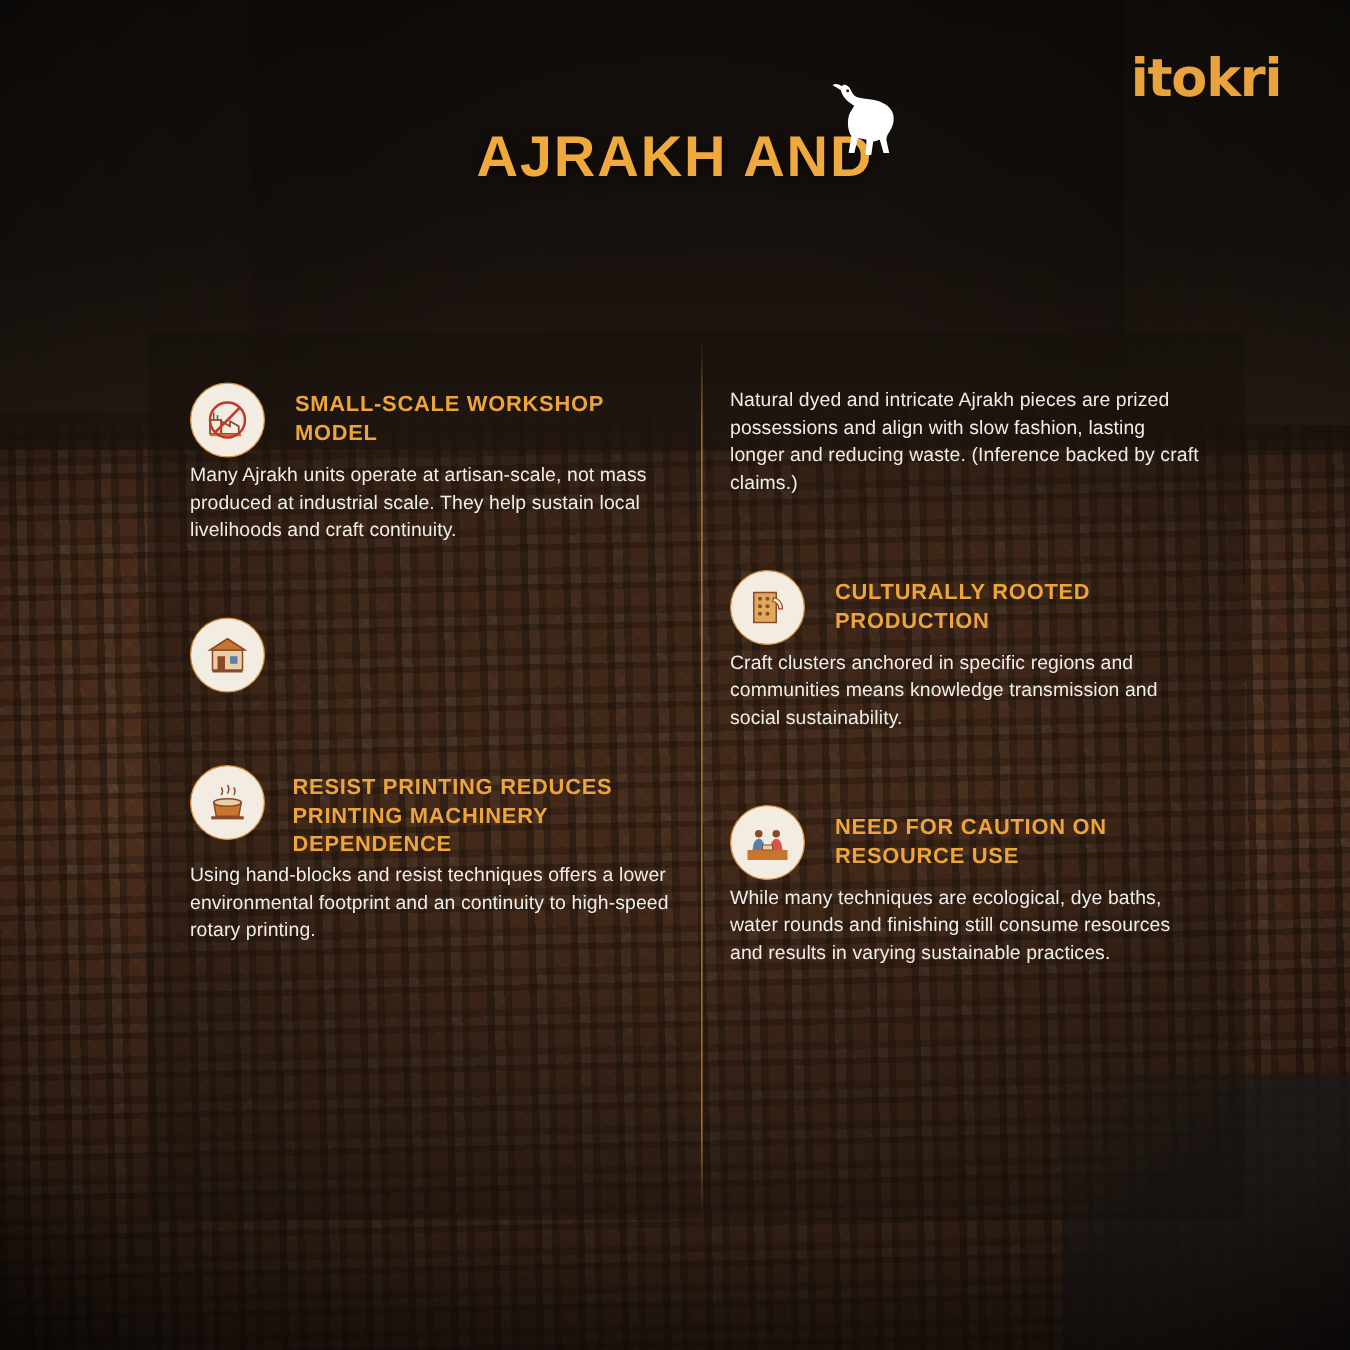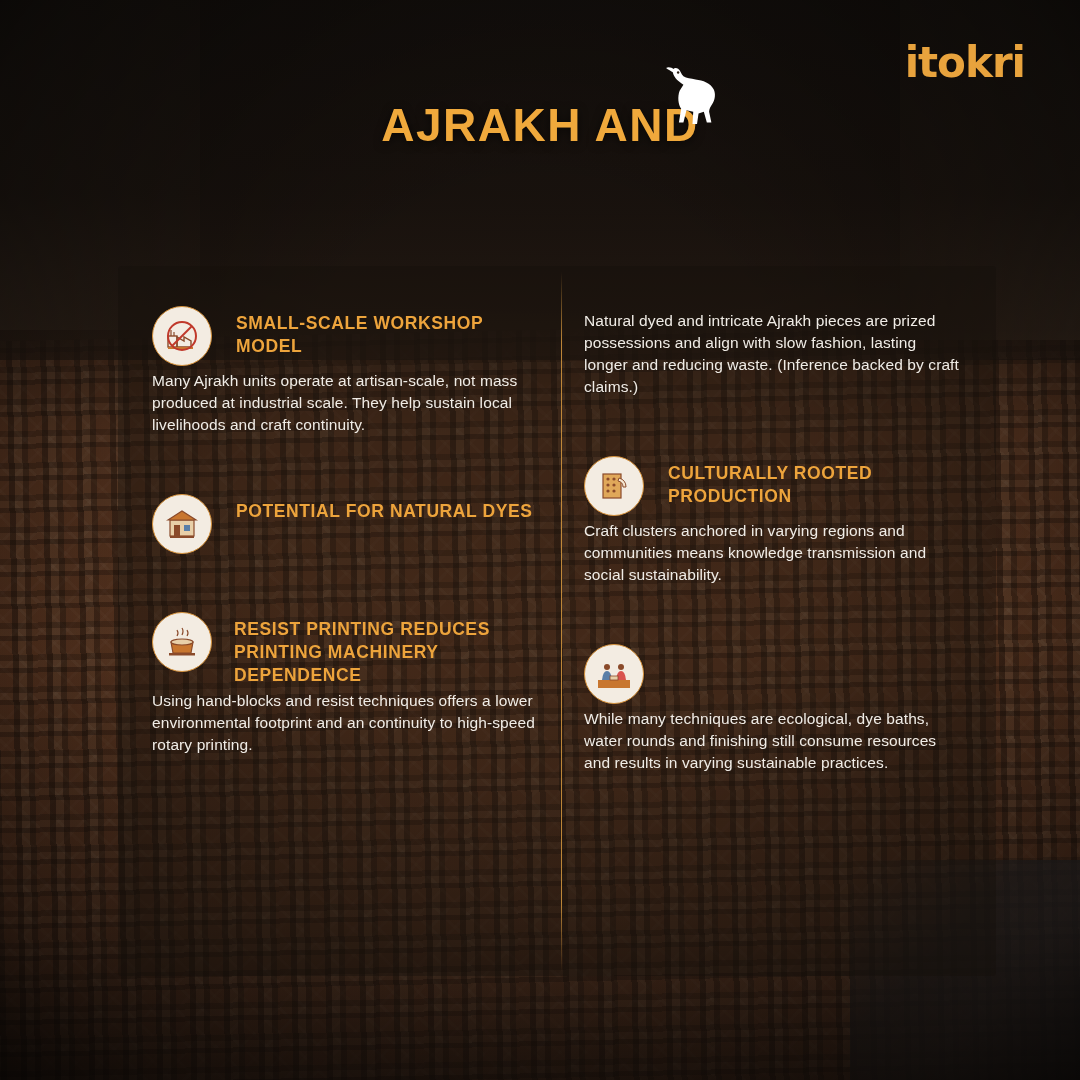--- a/index.html
+++ b/index.html
@@ -252,21 +252,20 @@
         <div class="item-head">
           <div class="icon-circle">
             <svg viewBox="0 0 40 40" width="40" height="40">
               <rect x="8" y="16" width="24" height="16" fill="#e8cfa8" stroke="#8a4a2a" stroke-width="1.2"></rect>
               <path d="M6 16 L20 7 L34 16 Z" fill="#c8762f" stroke="#8a4a2a" stroke-width="1.2"></path>
               <rect x="12" y="21" width="6" height="11" fill="#8a4a2a"></rect>
               <rect x="22" y="21" width="6" height="6" fill="#5a7fa8"></rect>
               <rect x="8" y="32" width="24" height="2" fill="#8a4a2a"></rect>
             </svg>
           </div>
-          <div class="item-title">POTENTIAL FOR NATURAL DYES</div>
         </div>
       </div>
 
       <div class="item">
         <div class="icon-circle" style="position:absolute;left:0;top:0;">
           <svg viewBox="0 0 40 40" width="40" height="40">
             <path d="M9 20 H31 L29 31 H11 Z" fill="#c8762f" stroke="#8a4a2a" stroke-width="1.2"></path>
             <ellipse cx="20" cy="20" rx="11" ry="3" fill="#e8cfa8" stroke="#8a4a2a" stroke-width="1.2"></ellipse>
             <path d="M15 14 q2-3 0-6 M20 13 q2-4 0-7 M25 14 q2-3 0-6" fill="none" stroke="#8a4a2a" stroke-width="1.2"></path>
             <rect x="7" y="31" width="26" height="2.5" fill="#8a4a2a"></rect>
@@ -298,35 +297,36 @@
                 <circle cx="14" cy="19" r="1.6"></circle>
                   <circle cx="20" cy="19" r="1.6"></circle>
                 <circle cx="14" cy="25" r="1.6"></circle>
                   <circle cx="20" cy="25" r="1.6"></circle>
               </g>
               <path d="M25 12 q7 2 7 9 l-3 0 q0-5-5-6 z" fill="#f5e6d0" stroke="#8a4a2a" stroke-width="1"></path>
             </svg>
           </div>
           <div class="item-title">CULTURALLY ROOTED PRODUCTION</div>
         </div>
-        <div class="item-body">Craft clusters anchored in varying regions and communities means knowledge transmission and social sustainability.</div>
+        <div class="item-body">Craft clusters anchored in specific regions and communities means knowledge transmission and social sustainability.</div>
       </div>
 
       <div class="item">
         <div class="item-head">
           <div class="icon-circle">
             <svg viewBox="0 0 40 40" width="40" height="40">
               <rect x="4" y="26" width="32" height="8" fill="#c8762f"></rect>
               <circle cx="13" cy="13" r="3" fill="#8a4a2a"></circle>
               <path d="M8 26 q1-9 5-9 q4 0 5 9 z" fill="#5a7fa8"></path>
               <circle cx="27" cy="13" r="3" fill="#8a4a2a"></circle>
               <path d="M22 26 q1-9 5-9 q4 0 5 9 z" fill="#d9534f"></path>
               <rect x="16" y="22" width="8" height="4" fill="#e8cfa8" stroke="#8a4a2a" stroke-width="0.8"></rect>
             </svg>
           </div>
+          <div class="item-title">NEED FOR CAUTION ON RESOURCE USE</div>
         </div>
         <div class="item-body">While many techniques are ecological, dye baths, water rounds and finishing still consume resources and results in varying sustainable practices.</div>
       </div>
 
     </div>
 
   </div>
 </div>
 
 </body></html>

